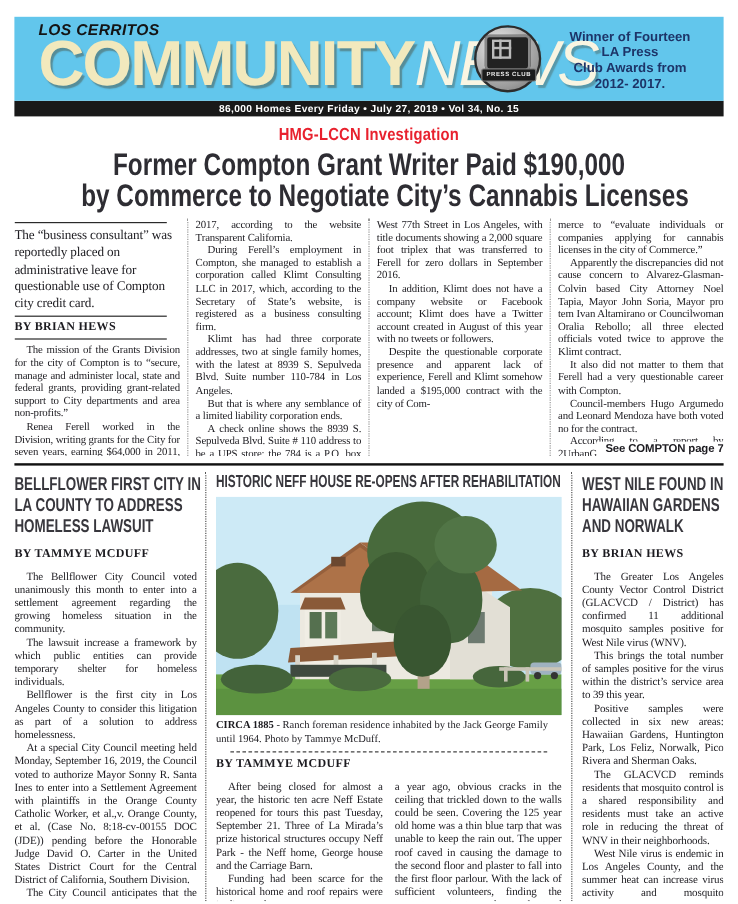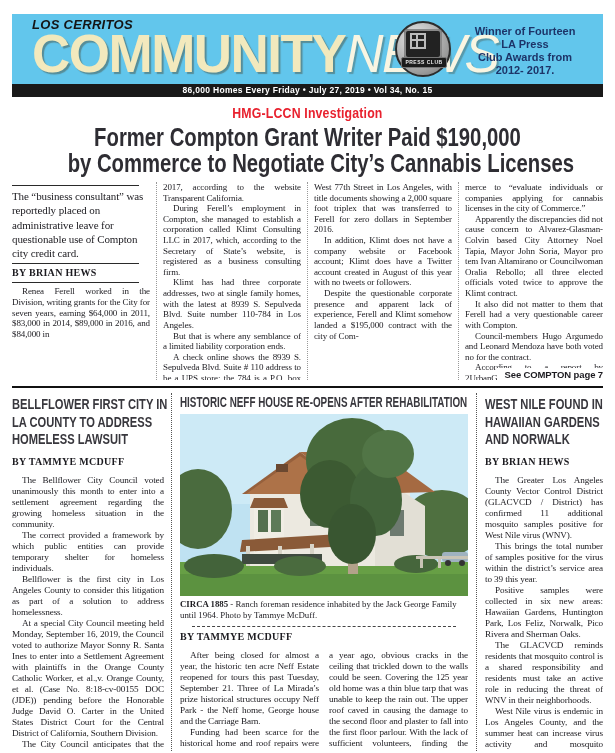--- a/index.html
+++ b/index.html
@@ -116,20 +116,21 @@
     <span class="hl">by Commerce to Negotiate City’s Cannabis Licenses</span>
   </div>
 
   <div class="story">
     <div class="story-col">
       <div class="rule"></div>
       <p class="deck">The “business consultant” was reportedly placed on administrative leave for questionable use of Compton city credit card.</p>
       <div class="rule"></div>
       <div class="byline">BY BRIAN HEWS</div>
       <div class="rule"></div>
+      <p>The mission of the Grants Division for the city of Compton  is to “secure, manage and administer local, state and federal grants, providing grant-related support to City departments and area non-profits.”</p>
       <p>Renea Ferell worked in the Division, writing grants for the City for seven years, earning $64,000 in 2011, $83,000 in 2014, $89,000 in 2016, and $84,000 in</p>
     </div>
     <div class="story-col">
       <p class="noind">2017, according to the website Transparent California.</p>
       <p>During Ferell’s employment in Compton, she managed to establish a corporation called Klimt Consulting LLC in 2017, which, according to the Secretary of State’s website, is registered as a business consulting firm.</p>
       <p>Klimt has had three corporate addresses, two at single family homes, with the latest at 8939 S. Sepulveda Blvd. Suite number 110-784 in Los Angeles.</p>
       <p>But that is where any semblance of a limited liability corporation ends.</p>
       <p>A check online shows the 8939 S. Sepulveda Blvd. Suite # 110 address to be a UPS store; the 784 is a P.O. box number.</p>
 
     </div>
@@ -154,21 +155,21 @@
 
     <div class="sec sec-left">
       <div class="sec-headline">
         <span class="shl">BELLFLOWER FIRST CITY IN</span>
         <span class="shl">LA COUNTY TO ADDRESS</span>
         <span class="shl">HOMELESS LAWSUIT</span>
       </div>
       <div class="sec-byline">BY TAMMYE MCDUFF</div>
       <div class="sec-body">
         <p>The Bellflower City Council voted unanimously this month to enter into a settlement agreement regarding the growing homeless situation in the community.</p>
-        <p>The correct provided a framework by which public entities can provide temporary shelter for homeless individuals.</p>
+        <p>The lawsuit increase a framework by which public entities can provide temporary shelter for homeless individuals.</p>
         <p>Bellflower is the first city in Los Angeles County to consider this litigation as part of a solution to address homelessness.</p>
         <p>At a special City Council meeting held Monday, September 16, 2019, the Council voted to authorize Mayor Sonny R. Santa Ines to enter into a Settlement Agreement with plaintiffs in the Orange County Catholic Worker, et al.,v. Orange County, et al. (Case No. 8:18-cv-00155 DOC (JDE)) pending before the Honorable Judge David O. Carter in the United States District Court for the Central District of California, Southern Division.</p>
         <p>The City Council anticipates that the City’s agreement with the plaintiffs in this matter would help move homeless individuals from the streets into appro-</p>
       </div>
     </div>
 
     <div class="sec sec-mid">
       <div class="sec-headline-one">
         <span class="shl">HISTORIC NEFF HOUSE RE-OPENS AFTER REHABILITATION</span>
       </div>

